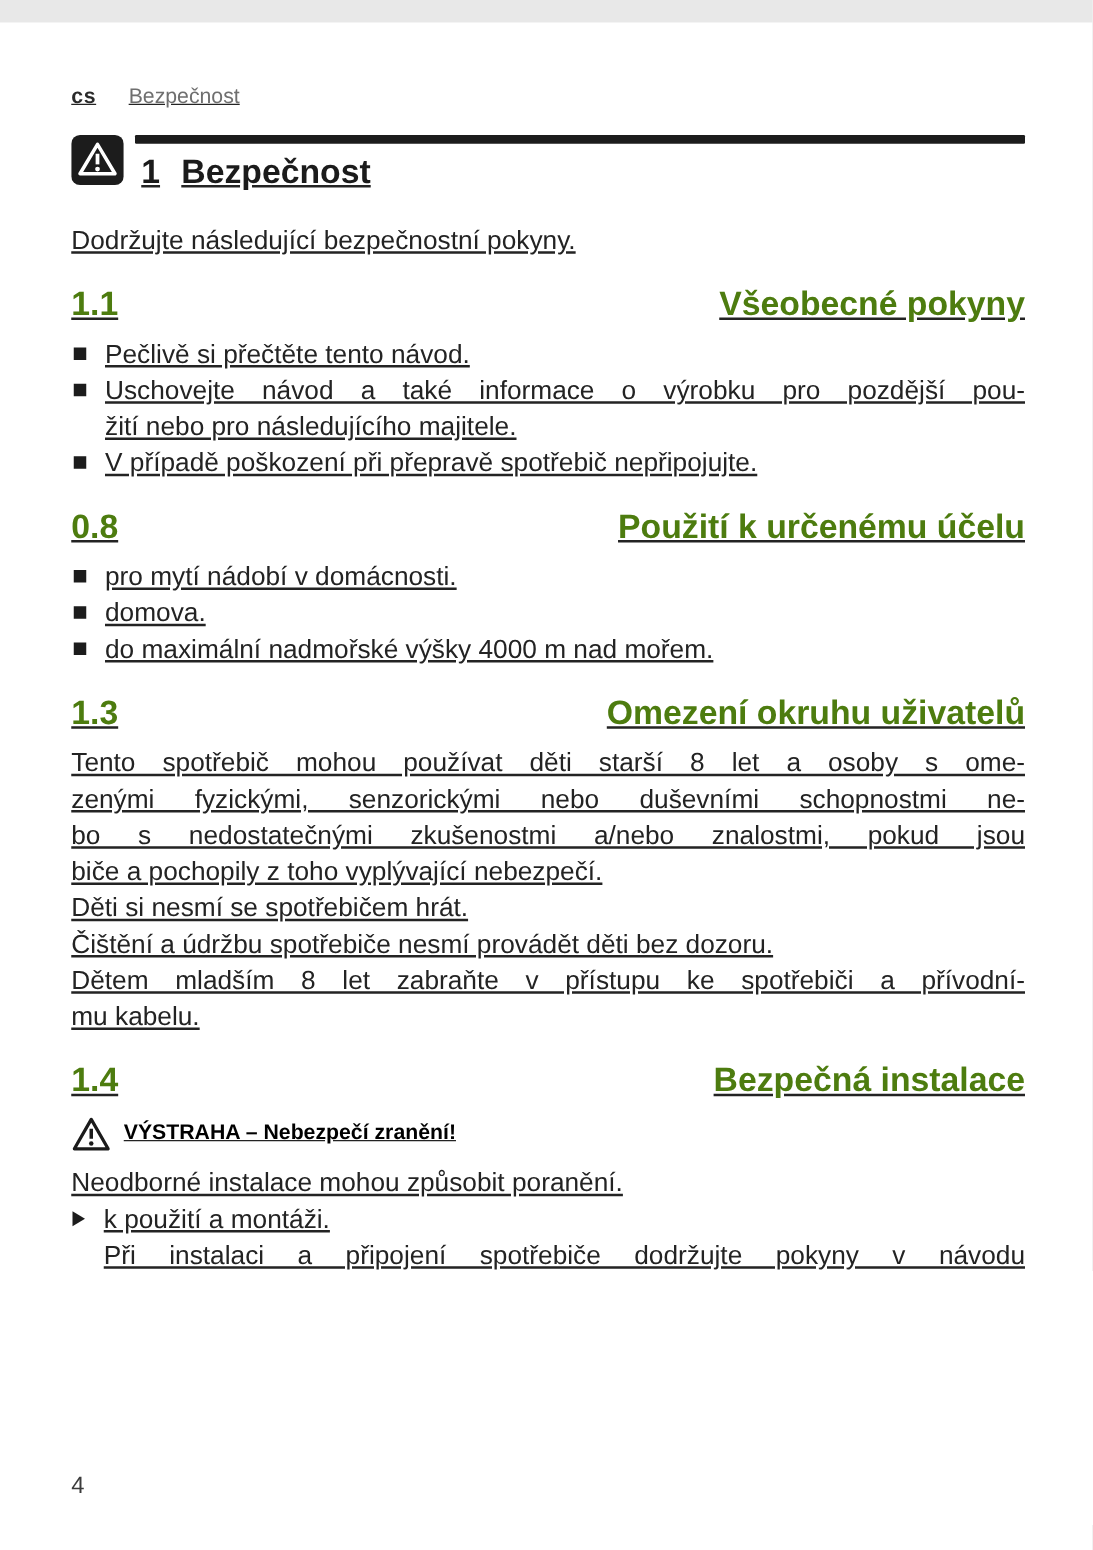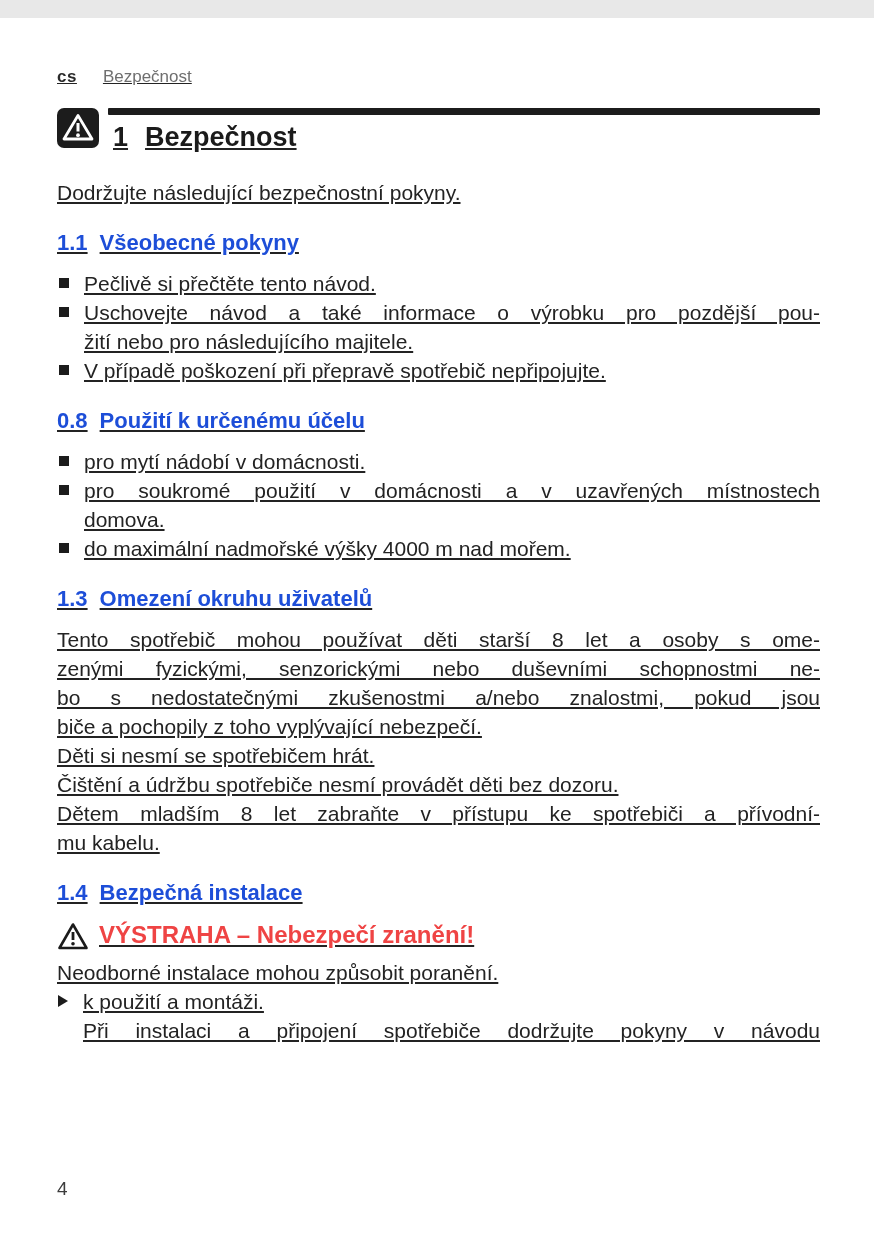--- a/index.html
+++ b/index.html
@@ -36,22 +36,23 @@
     display:flex;
   }
   h1.chapter-title .num{margin-right:17px;}
 
   
   .intro{margin:25px 0 0 0;font-size:21px;line-height:29px;}
 
   
   h2.sec-title{
     margin:23px 0 13px 0;
-    font-size:22px;line-height:26px;font-weight:bold;color:#1d4ed8;
+    font-size:27px;line-height:26px;font-weight:bold;color:#4d7c0f;
     display:flex;
+    justify-content:space-between;
   }
   h2.sec-title .num{margin-right:12px;}
 
   
   .body-text{font-size:21px;line-height:29px;}
   .line{min-height:29px;}
   .jl{text-align:justify;text-align-last:justify;}
 
   
   ul.bullets{list-style:none;margin:0;padding:0;}
@@ -62,21 +63,21 @@
   .bullet-marker .sq{
     position:absolute;left:2px;top:9px;
     width:10px;height:10px;background:#1c1c1c;display:block;
   }
   .bullet-body{flex:1;min-width:0;}
 
   
   .warn-head{
     display:flex;align-items:flex-start;
     margin-top:14px;
-    font-size:24px;line-height:30px;font-weight:bold;color:#ef4444;
+    font-size:17px;line-height:30px;font-weight:bold;color:#000000;
   }
   .warn-head .warn-svg{flex:0 0 32px;margin:2px 10px 0 0;}
   .warn-body{font-size:21px;line-height:29px;}
 
   
   ul.steps{list-style:none;margin:0;padding:0;}
   ul.steps li{display:flex;font-size:21px;line-height:29px;}
   .step-marker{flex:0 0 26px;position:relative;}
   .step-marker .tri{
     position:absolute;left:1px;top:8px;
@@ -170,21 +171,20 @@
             </span>
           <div class="bullet-body">
             <div class="line">pro mytí nádobí v domácnosti.</div>
           </div>
         </li>
         <li>
           <span class="bullet-marker">
               <span class="sq"></span>
             </span>
           <div class="bullet-body">
-            <div class="line jl">pro soukromé použití v domácnosti a v uzavřených místnostech</div>
             <div class="line">domova.</div>
           </div>
         </li>
         <li>
           <span class="bullet-marker">
               <span class="sq"></span>
             </span>
           <div class="bullet-body">
             <div class="line">do maximální nadmořské výšky 4000 m nad mořem.</div>
           </div>

